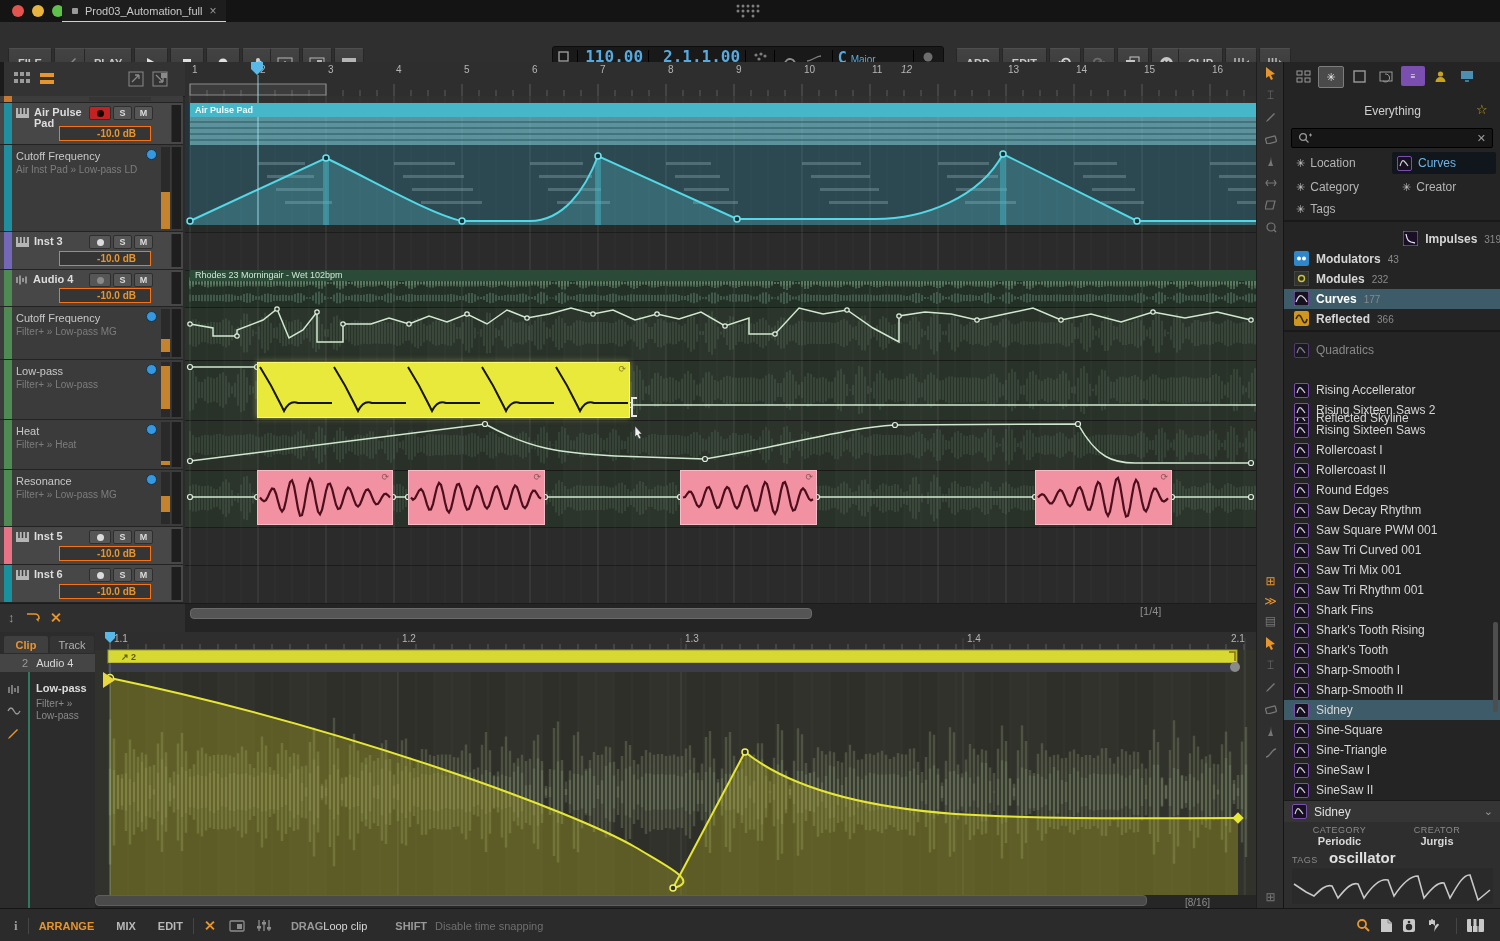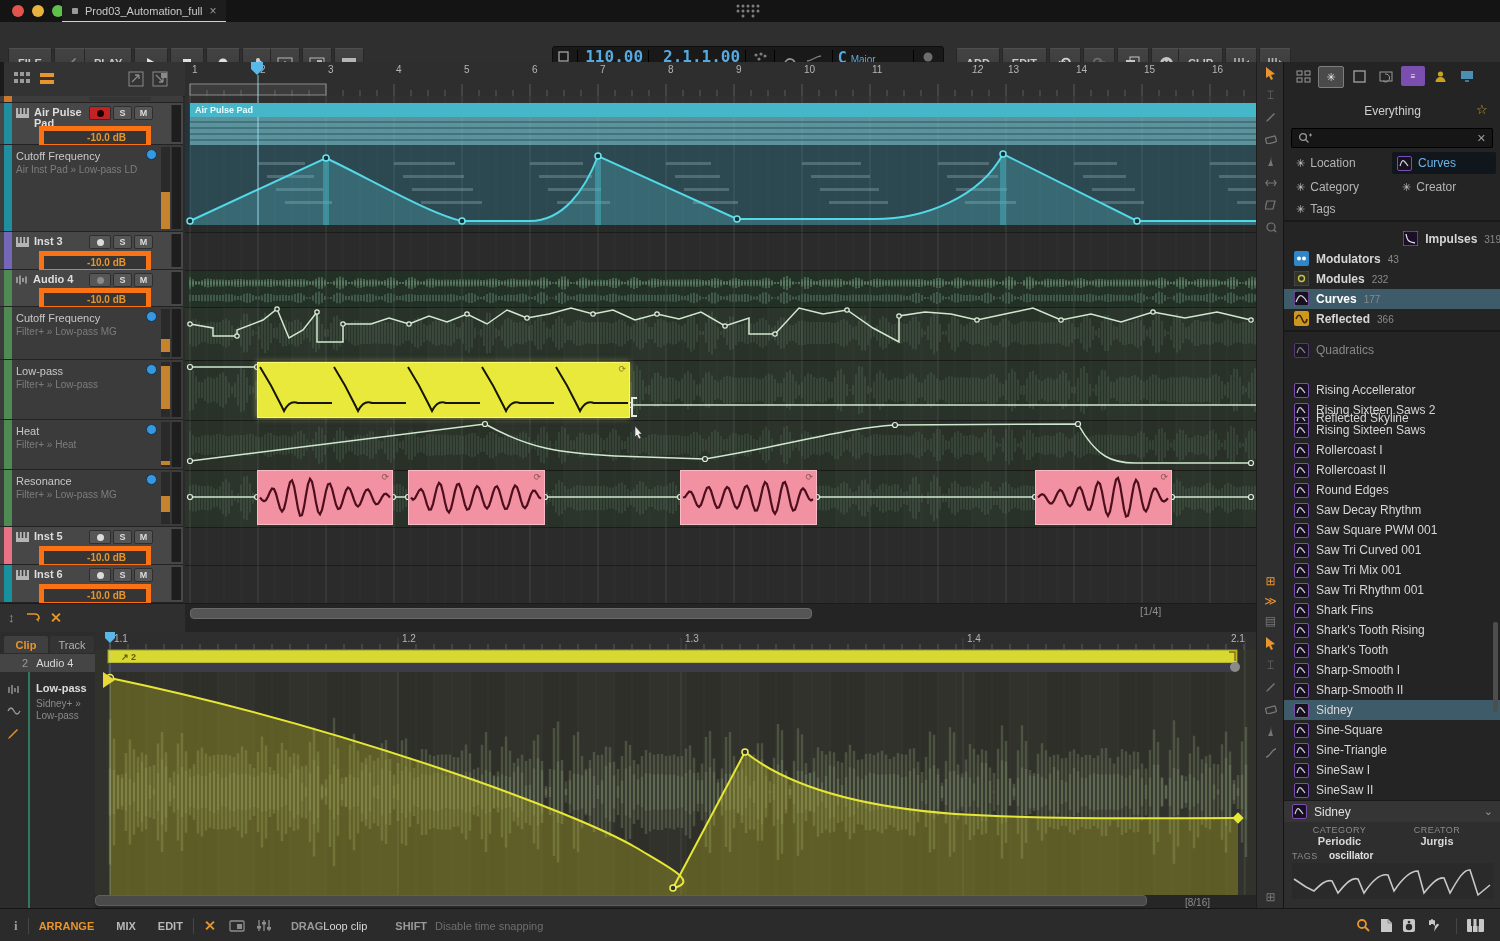--- a/index.html
+++ b/index.html
@@ -34,22 +34,22 @@
   .tcolor{position:absolute;left:4px;top:0;bottom:0;width:8px;}
   .tname{color:#ddd;font-size:11px;font-weight:bold;}
   .ttarget{color:#7d7d7d;font-size:10px;}
   .smbtn{width:19px;height:14px;border-radius:2px;background:#565656;color:#ddd;font-size:9px;font-weight:bold;
          display:inline-flex;align-items:center;justify-content:center;margin-left:2px;border:1px solid #2e2e2e;box-sizing:border-box;}
   .recbtn{width:22px;height:14px;border-radius:2px;background:#565656;display:inline-flex;align-items:center;justify-content:center;border:1px solid #2e2e2e;box-sizing:border-box;}
   .recbtn .c{width:7px;height:7px;border-radius:50%;background:#dcdcdc;}
   .recbtn.armed{background:#c42222;}
   .recbtn.armed .c{background:#1a0000;}
   .recbtn.dim .c{background:#8a8a8a;}
-  .dbbox{position:absolute;right:32px;background:#353535;border:5px solid #f97316;color:#e8952e;
-         font-size:10px;font-weight:bold;text-align:right;padding:1px 20px;width:62px;}
+  .dbbox{position:absolute;right:32px;background:#353535;border:1px solid #f97316;color:#e8952e;
+         font-size:10px;font-weight:bold;text-align:right;padding:1px 14px;width:62px;}
   .vu{position:absolute;right:2px;top:2px;bottom:2px;width:9px;background:#1e1e1e;border-left:1px solid #333;}
   .bluedot{position:absolute;width:9px;height:9px;border-radius:50%;background:#3598e0;border:1px solid #11344d;}
   .fader{position:absolute;right:13px;top:2px;bottom:2px;width:9px;background:#2a2a2a;}
   .fader .fill{position:absolute;left:0;right:0;background:#c5832d;}
   
   #arranger{position:absolute;left:185px;top:62px;width:1071px;height:570px;background:#282a28;overflow:hidden;}
   #ruler{position:absolute;left:0;top:0;width:1071px;height:34px;background:#2e2e2e;border-bottom:1px solid #161616;}
   .lane{position:absolute;left:0;width:1071px;}
   .clipdiv{position:absolute;box-sizing:border-box;}
   .cliploop{position:absolute;top:1px;right:3px;color:rgba(40,30,20,.55);font-size:9px;}
@@ -501,21 +501,21 @@
         <span style="position: absolute; left: 75px; top: 2px; font-size: 10px; color: rgb(181, 181, 181);">2</span>
         <span style="position: absolute; left: 143px; top: 2px; font-size: 10px; color: rgb(181, 181, 181);">3</span>
         <span style="position: absolute; left: 211px; top: 2px; font-size: 10px; color: rgb(181, 181, 181);">4</span>
         <span style="position: absolute; left: 279px; top: 2px; font-size: 10px; color: rgb(181, 181, 181);">5</span>
         <span style="position: absolute; left: 347px; top: 2px; font-size: 10px; color: rgb(181, 181, 181);">6</span>
         <span style="position: absolute; left: 415px; top: 2px; font-size: 10px; color: rgb(181, 181, 181);">7</span>
         <span style="position: absolute; left: 483px; top: 2px; font-size: 10px; color: rgb(181, 181, 181);">8</span>
         <span style="position: absolute; left: 551px; top: 2px; font-size: 10px; color: rgb(181, 181, 181);">9</span>
         <span style="position: absolute; left: 619px; top: 2px; font-size: 10px; color: rgb(181, 181, 181);">10</span>
         <span style="position: absolute; left: 687px; top: 2px; font-size: 10px; color: rgb(181, 181, 181);">11</span>
-        <span style="position: absolute; left: 787px; top: 2px; font-size: 10px; color: rgb(181, 181, 181); font-style: italic;">12</span>
+        <span style="position: absolute; left: 716px; top: 2px; font-size: 10px; color: rgb(181, 181, 181); font-style: italic;">12</span>
         <span style="position: absolute; left: 823px; top: 2px; font-size: 10px; color: rgb(181, 181, 181);">13</span>
         <span style="position: absolute; left: 891px; top: 2px; font-size: 10px; color: rgb(181, 181, 181);">14</span>
         <span style="position: absolute; left: 959px; top: 2px; font-size: 10px; color: rgb(181, 181, 181);">15</span>
         <span style="position: absolute; left: 1027px; top: 2px; font-size: 10px; color: rgb(181, 181, 181);">16</span>
         <svg width="1071" height="34" style="position:absolute;left:0;top:0;">
           <path d="M5,22V34M22,28V34M39,28V34M56,28V34M73,22V34M90,28V34M107,28V34M124,28V34M141,22V34M158,28V34M175,28V34M192,28V34M209,22V34M226,28V34M243,28V34M260,28V34M277,22V34M294,28V34M311,28V34M328,28V34M345,22V34M362,28V34M379,28V34M396,28V34M413,22V34M430,28V34M447,28V34M464,28V34M481,22V34M498,28V34M515,28V34M532,28V34M549,22V34M566,28V34M583,28V34M600,28V34M617,22V34M634,28V34M651,28V34M668,28V34M685,22V34M702,28V34M719,28V34M736,28V34M753,22V34M770,28V34M787,28V34M804,28V34M821,22V34M838,28V34M855,28V34M872,28V34M889,22V34M906,28V34M923,28V34M940,28V34M957,22V34M974,28V34M991,28V34M1008,28V34M1025,22V34M1042,28V34M1059,28V34M1076,28V34" stroke="#5a5a5a" stroke-width="1"></path>
           <rect x="5" y="22" width="136" height="11" fill="rgba(255,255,255,.07)" stroke="#8a8a8a" stroke-width="1"></rect>
           <path d="M66,0 h12 v7 l-6,6 l-6,-6 z" fill="#58b8e8"></path>
         </svg>
       </div>
@@ -644,20 +644,21 @@
         <circle cx="223" cy="435" r="2.5" fill="#2c352c" stroke="#dff0df" stroke-width="1.2"></circle>
         <circle cx="360" cy="435" r="2.5" fill="#2c352c" stroke="#dff0df" stroke-width="1.2"></circle>
         <circle cx="495" cy="435" r="2.5" fill="#2c352c" stroke="#dff0df" stroke-width="1.2"></circle>
         <circle cx="632" cy="435" r="2.5" fill="#2c352c" stroke="#dff0df" stroke-width="1.2"></circle>
         <circle cx="850" cy="435" r="2.5" fill="#2c352c" stroke="#dff0df" stroke-width="1.2"></circle>
         <circle cx="987" cy="435" r="2.5" fill="#2c352c" stroke="#dff0df" stroke-width="1.2"></circle>
         <circle cx="1066" cy="435" r="2.5" fill="#2c352c" stroke="#dff0df" stroke-width="1.2"></circle>
       </svg>
 
     <div class="clipdiv" style="left:5px;top:41px;width:1066px;height:14px;background:#45b7c9;color:#eafcff;font-size:9px;font-weight:bold;padding-left:5px;line-height:14px;"><span>Air Pulse Pad</span></div>
+    <div class="clipdiv" style="left:5px;top:208px;width:1066px;height:11px;background:#2c4a38;color:#cfe8d4;font-size:9px;padding-left:5px;line-height:11px;"><span>Rhodes 23 Morningair - Wet 102bpm</span></div>
 
     <div class="clipdiv" style="left:72px;top:300px;width:373px;height:56px;background:#e9e93c;border:1px solid #f8f870;box-shadow:0 0 6px rgba(250,250,120,.5);">
       <svg id="saw-svg" width="371" height="54">
           <path d="M2,4 C16,26 22,40 26,48 C29,42 33,37 40,40 L74,40 M76,4 C90,26 96,40 100,48 C103,42 107,37 114,40 L148,40 M150,4 C164,26 170,40 174,48 C177,42 181,37 188,40 L222,40 M224,4 C238,26 244,40 248,48 C251,42 255,37 262,40 L296,40 M298,4 C312,26 318,40 322,48 C325,42 329,37 336,40 L370,40 M372,4 C382,28 390,46 395,54" stroke="#151505" stroke-width="2" fill="none"></path>
         </svg>
       <span class="cliploop">⟳</span>
     </div>
     <div class="abs" style="left:1256px;top:0;width:0;height:0;"></div>
 
     <svg class="abs" style="left:444px;top:334px;" width="22" height="44">
@@ -1087,21 +1088,21 @@
           <div style="color:#8a8a8a;font-size:9px;letter-spacing:.5px;">CATEGORY</div>
           <div style="color:#d8d8d8;font-size:11px;font-weight:bold;">Periodic</div>
         </div>
         <div style="width:100px;text-align:center;">
           <div style="color:#8a8a8a;font-size:9px;letter-spacing:.5px;">CREATOR</div>
           <div style="color:#d8d8d8;font-size:11px;font-weight:bold;">Jurgis</div>
         </div>
       </div>
       <div style="padding:2px 8px;">
         <span style="color:#8a8a8a;font-size:9px;letter-spacing:.5px;">TAGS</span>
-        <span style="color:#e0e0e0;font-size:10px;font-weight:bold;margin-left:8px;">oscillator</span>
+        <span style="color:#e0e0e0;font-size:15px;font-weight:bold;margin-left:8px;">oscillator</span>
       </div>
       <svg width="201" height="36" style="margin:0 8px;background:#2a2a2a;">
         <path d="M2,16 L14,24 L22,28 C28,22 34,16 40,18 L46,30 C54,20 60,14 66,16 L72,30 C80,18 88,10 96,12 L102,28 C110,16 118,8 126,8 L132,30 C140,20 146,14 152,15 L158,30 C166,16 172,6 178,7 L186,32 L198,22" fill="none" stroke="#c8c8c8" stroke-width="1.6"></path>
       </svg>
     </div>
   </div>
 
   <div id="editor">
     <div class="abs" style="left:4px;top:4px;width:44px;height:17px;background:#3f3f3f;border-radius:2px 2px 0 0;display:flex;align-items:center;justify-content:center;color:#e8952e;font-weight:bold;">
         <span>Clip</span>
@@ -1120,21 +1121,21 @@
           </g>
         </svg>
       <svg class="abs" style="left:7px;top:34px;" width="14" height="10">
           <path d="M1,5 C3,1 5,1 7,5 S11,9 13,5" fill="none" stroke="#9a9a9a" stroke-width="1.3"></path>
         </svg>
       <svg class="abs" style="left:7px;top:56px;" width="12" height="12">
           <path d="M1,11 L3,10 L11,2 L10,1 L2,9 Z" fill="#e8952e"></path>
         </svg>
       <div class="abs" style="left:28px;top:0;width:2px;height:236px;background:#2f7a5f;"></div>
       <div class="abs" style="left:36px;top:10px;color:#ddd;font-weight:bold;">Low-pass</div>
-      <div class="abs" style="left:36px;top:26px;color:#8a8a8a;font-size:10px;">Sidney+ »</div>
+      <div class="abs" style="left:36px;top:26px;color:#8a8a8a;font-size:10px;">Filter+ »</div>
       <div class="abs" style="left:36px;top:38px;color:#8a8a8a;font-size:10px;">Low-pass</div>
     </div>
     <div id="ed-canvas">
       <svg id="ed-svg" width="1161" height="276">
           <rect x="0" y="0" width="1161" height="18" fill="#2e2e2e"></rect>
           <path d="M15,18V263M33,18V263M51,18V263M69,18V263M87,18V263M105,18V263M123,18V263M141,18V263M159,18V263M177,18V263M195,18V263M213,18V263M231,18V263M249,18V263M267,18V263M285,18V263M303,18V263M321,18V263M339,18V263M357,18V263M375,18V263M393,18V263M411,18V263M429,18V263M447,18V263M465,18V263M483,18V263M501,18V263M519,18V263M537,18V263M555,18V263M573,18V263M591,18V263M609,18V263M627,18V263M645,18V263M663,18V263M681,18V263M699,18V263M717,18V263M735,18V263M753,18V263M771,18V263M789,18V263M807,18V263M825,18V263M843,18V263M861,18V263M879,18V263M897,18V263M915,18V263M933,18V263M951,18V263M969,18V263M987,18V263M1005,18V263M1023,18V263M1041,18V263M1059,18V263M1077,18V263M1095,18V263M1113,18V263M1131,18V263M1149,18V263" stroke="rgba(255,255,255,.035)" stroke-width="1"></path>
           <path d="M15,6V263M303,6V263M586,6V263M868,6V263M1150,6V263" stroke="rgba(255,255,255,.1)" stroke-width="1"></path>
           <rect x="15" y="40" width="36" height="223" fill="rgba(0,0,0,.05)"></rect>
           <rect x="87" y="40" width="36" height="223" fill="rgba(0,0,0,.05)"></rect>
           <rect x="159" y="40" width="36" height="223" fill="rgba(0,0,0,.05)"></rect>

